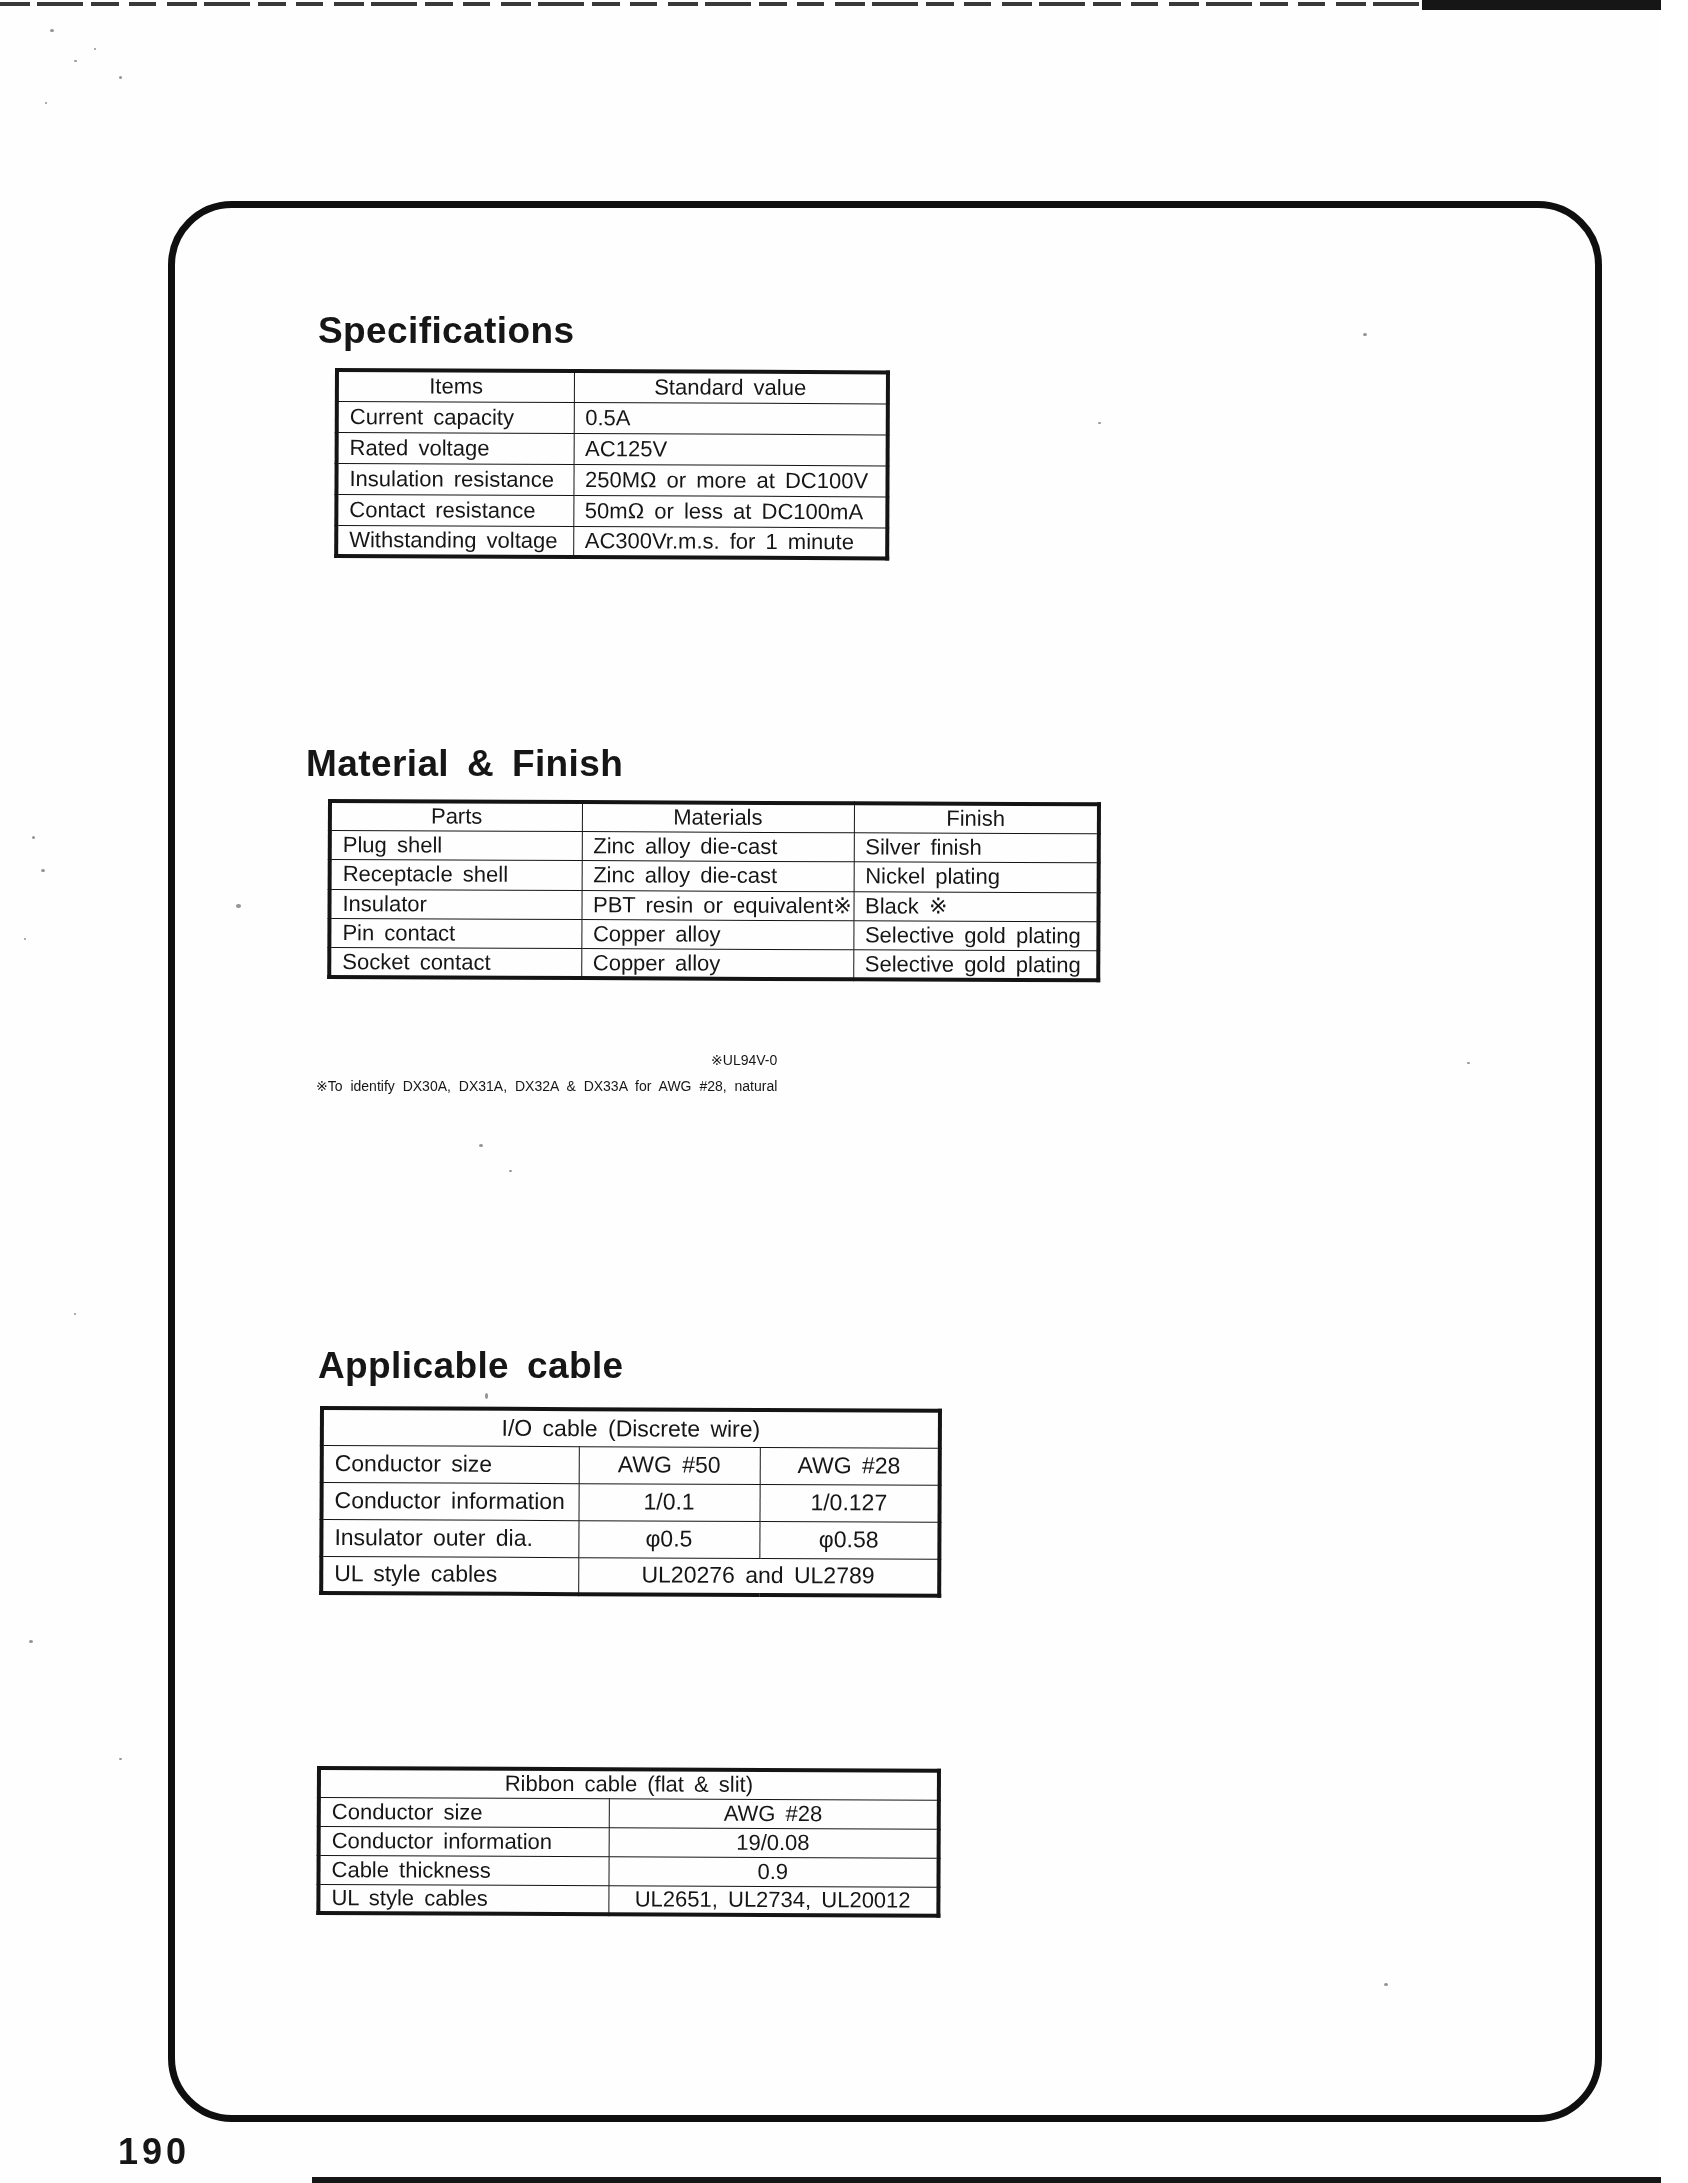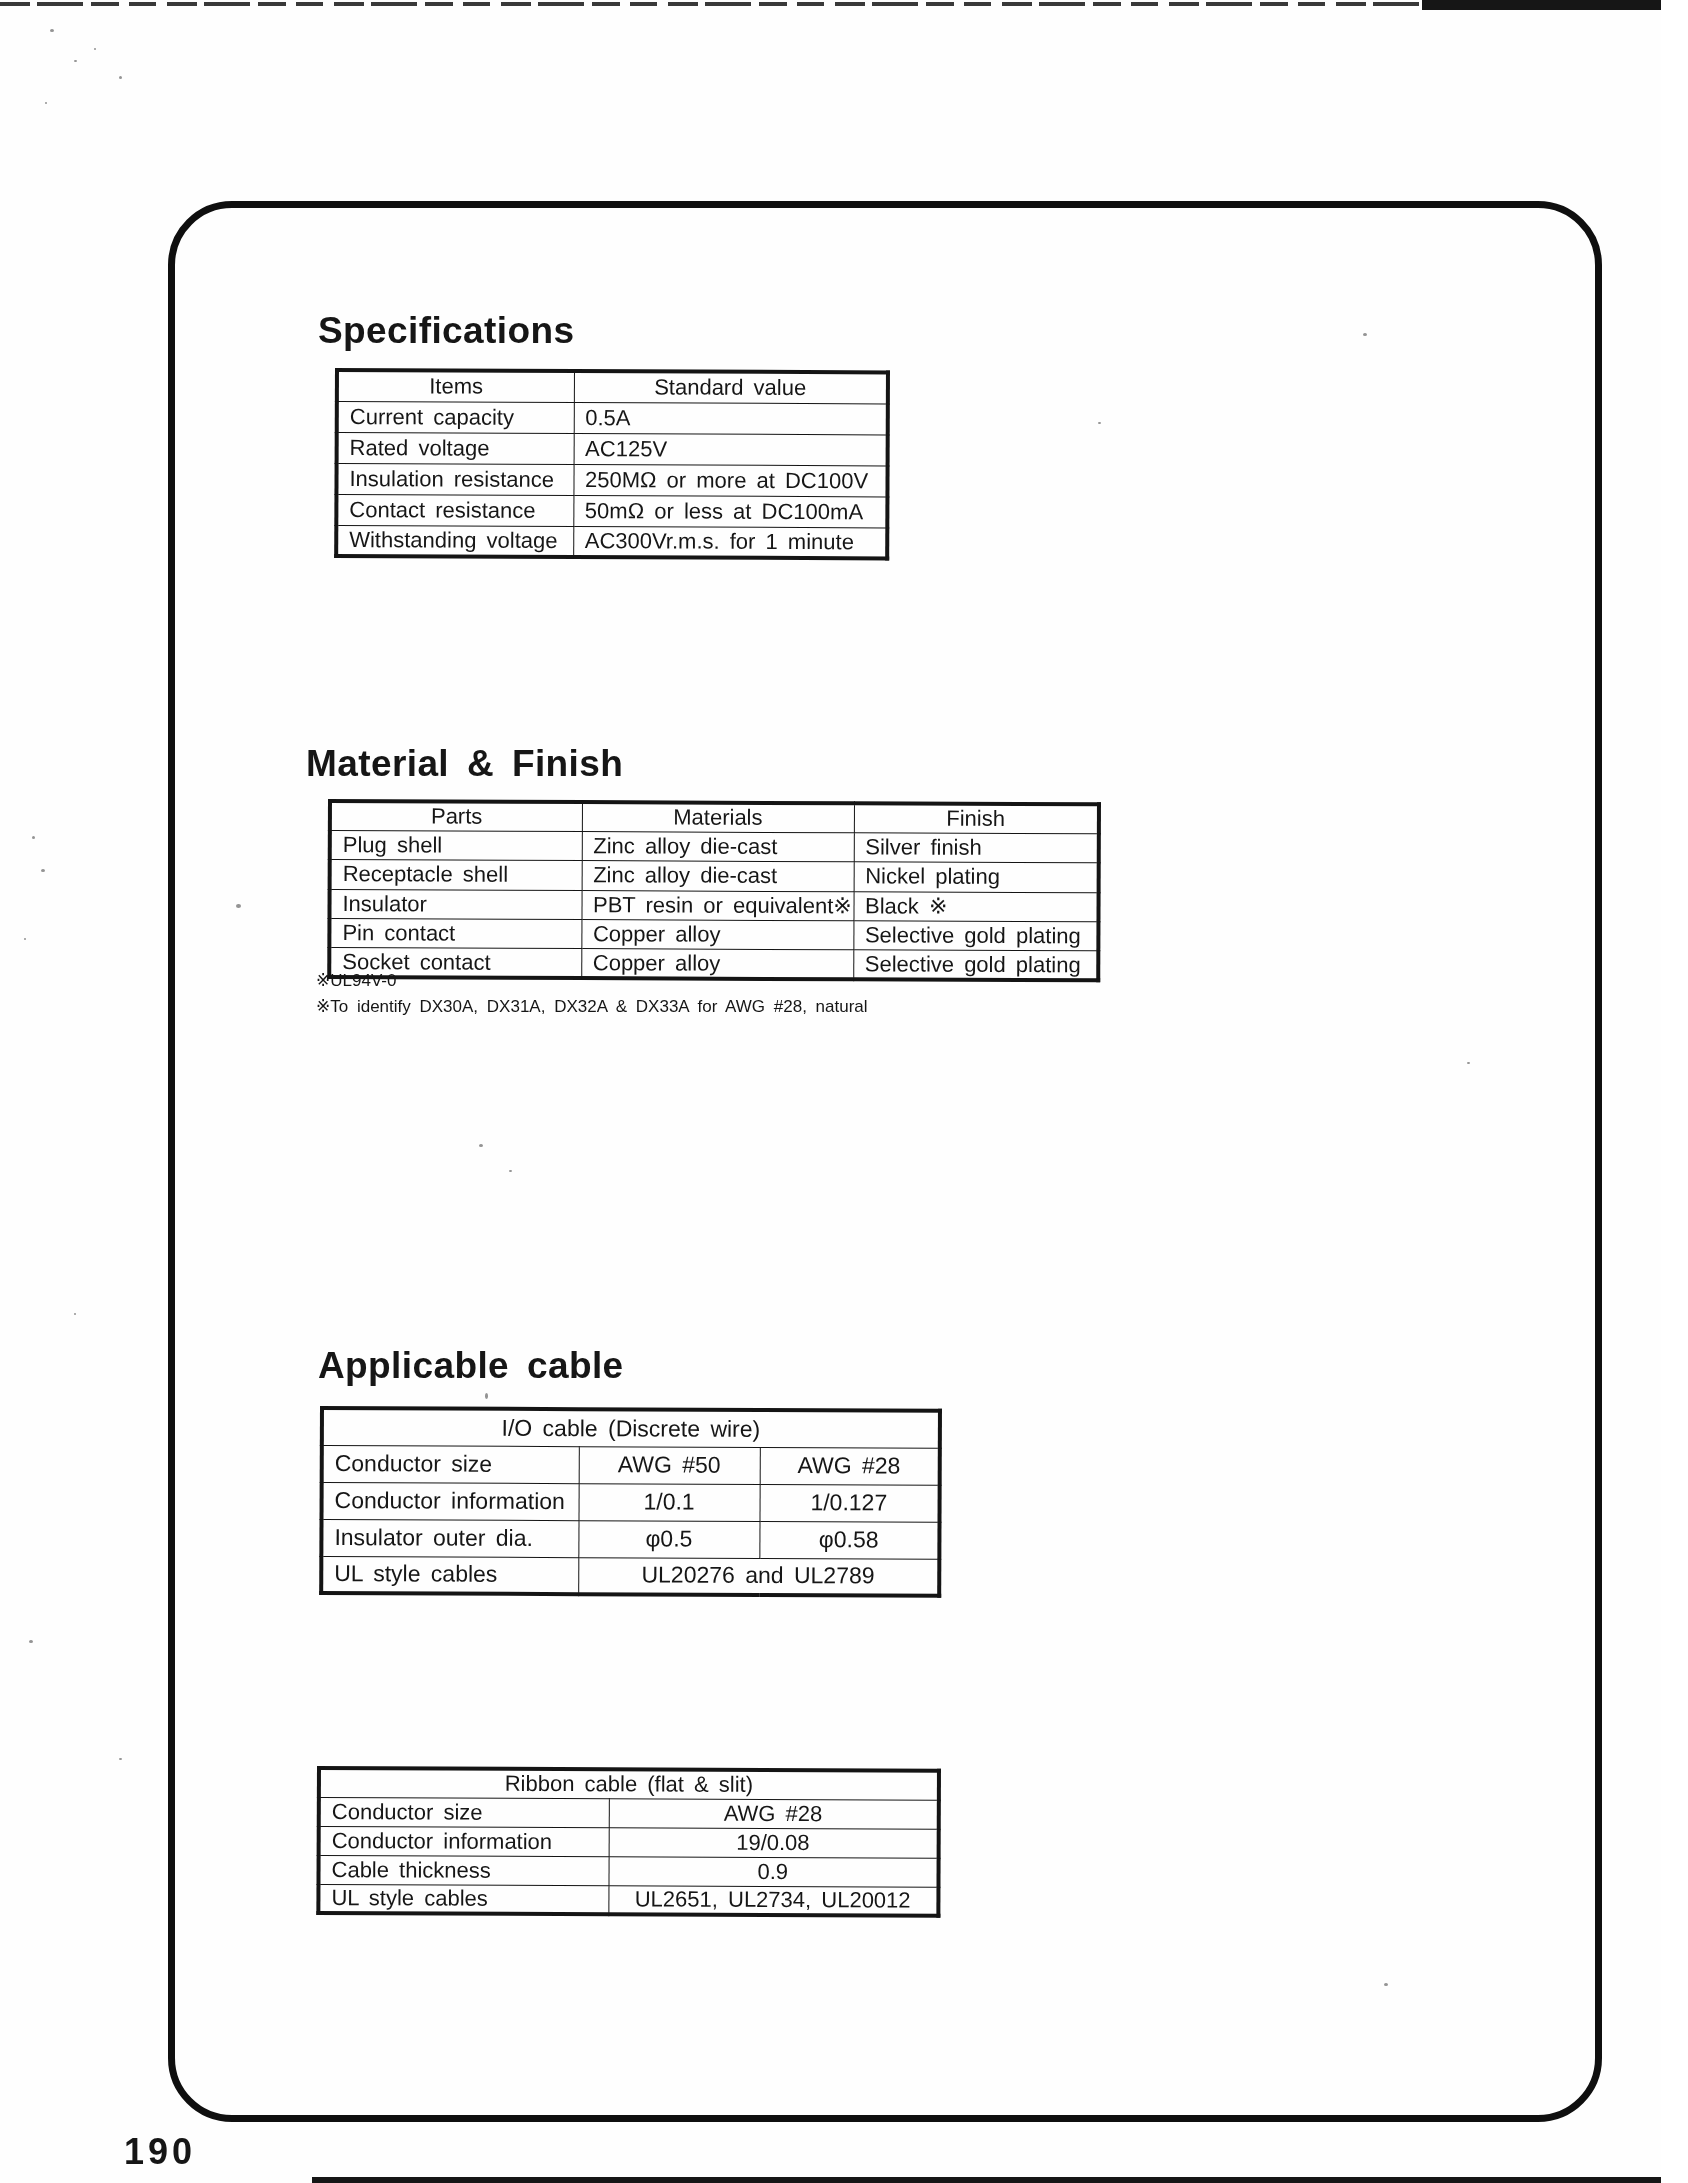--- a/index.html
+++ b/index.html
@@ -52,27 +52,27 @@
   #spec-table   { left:335px; top:368px;  width:551px; }
   #spec-table td   { height:31px; }
   #mat-table    { left:328px; top:799px; width:769px; }
   #mat-table td    { height:29.4px; }
   #io-table     { left:320px; top:1406px; width:618px; }
   #io-table td     { height:37px; font-size:23px; }
   #ribbon-table { left:317px; top:1766px; width:619px; }
   #ribbon-table td { height:29px; }
 
   .notes {
-    position:absolute; left:316px; top:968px;
-    font-size:17px; line-height:26px; word-spacing:4px; white-space:nowrap;
+    position:absolute; left:316px; top:1047px;
+    font-size:14px; line-height:26px; word-spacing:4px; white-space:nowrap;text-align:right;
   }
   .notes .cont { padding-left:21.5px; }
 
   .pagenum {
-    position:absolute; left:124px; top:2134px;
+    position:absolute; left:118px; top:2134px;
     font-size:36px; font-weight:700; letter-spacing:4px; line-height:1;
   }
 
   .speck { position:absolute; background:#3c3c3c; border-radius:50%; opacity:.55; }
 </style>
 </head>
 <body>
 
 <div class="sheet">
 

